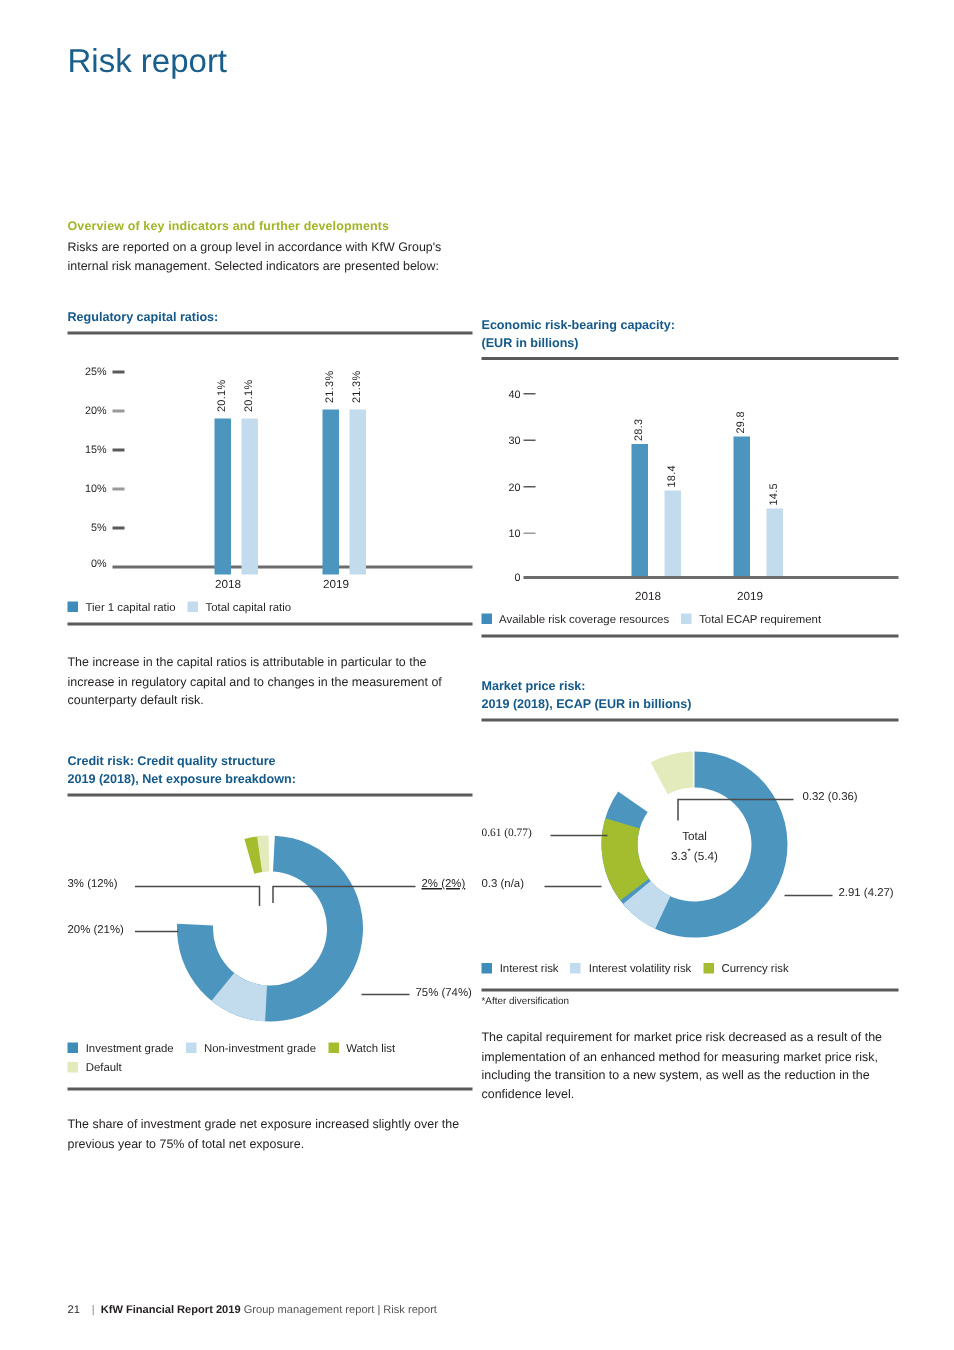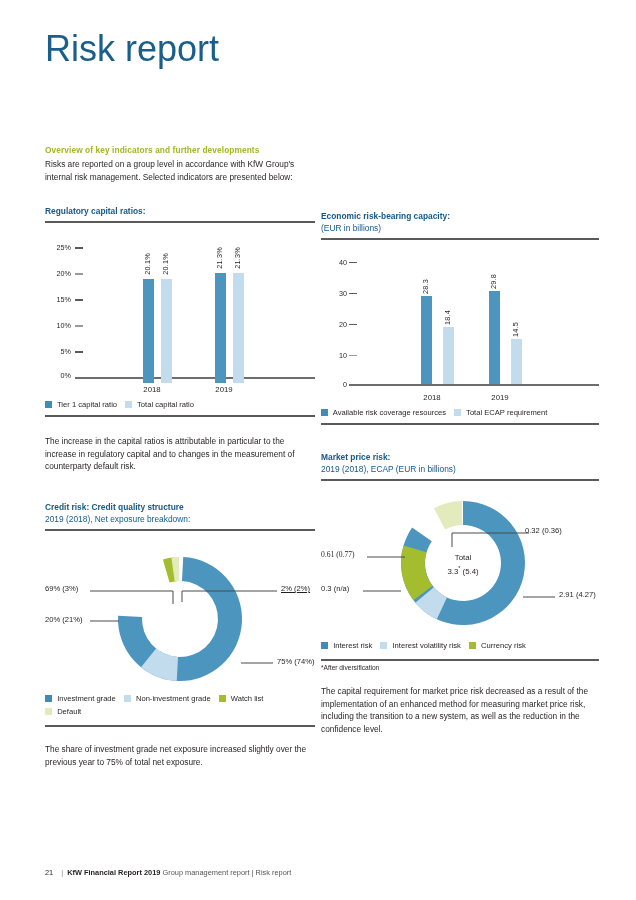--- a/index.html
+++ b/index.html
@@ -8,21 +8,21 @@
     background: #ffffff;
     font-family: "Liberation Sans", sans-serif;
     color: #231f20;
     overflow: hidden;
   }
   .page { position: relative; width: 636px; height: 900px; }
 
   
   .page-title {
     position: absolute; left: 45px; top: 28px;
-    font-size: 36px; font-weight: 400; color: #1a5e8c;
+    font-size: 22px; font-weight: 400; color: #1a5e8c;
     letter-spacing: 0px;
   }
 
   
   .col-left  { position: absolute; left: 45px;  top: 145px; width: 270px; }
   .col-right { position: absolute; left: 321px; top: 210px; width: 278px; }
 
   .kicker {
     font-size: 8.3px; font-weight: bold; color: #a3b526;
     margin-bottom: 3px; letter-spacing: .1px;
@@ -30,21 +30,21 @@
   p.body {
     font-size: 8.3px; line-height: 12.6px; color: #231f20;
   }
 
   
   .chart-block { position: relative; }
   .chart-title {
     font-size: 8.4px; font-weight: bold; color: #14598a; line-height: 12px;
   }
   .chart-sub {
-    font-size: 8.4px; font-weight: 400; color: #14598a; line-height: 12px;
+    font-size: 8.4px; font-weight: 700; color: #14598a; line-height: 12px;
   }
   .rule-top {
     height: 2px; background: #5a5a5a; margin-top: 4px;
   }
   .rule-bottom {
     height: 2px; background: #5a5a5a; margin-top: 5px;
   }
 
   
   .barchart { position: relative; height: 150px; margin-top: 12px; }
@@ -186,21 +186,21 @@
 
             <path d="M 0 -62 A 62 62 0 0 1 7.7 -61.5 L 4.7 -37.7 A 38 38 0 0 0 0 -38 Z" transform="rotate(-8)" fill="#e3ebbc"></path>
           </g>
 
           <polyline points="128,63 128,50 45,50" fill="none" stroke="#4a4a4a" stroke-width="1"></polyline>
           <polyline points="137,61 137,50 232,50" fill="none" stroke="#4a4a4a" stroke-width="1"></polyline>
           <line x1="74" y1="80" x2="45" y2="80" stroke="#4a4a4a" stroke-width="1"></line>
           <line x1="196" y1="122" x2="228" y2="122" stroke="#4a4a4a" stroke-width="1"></line>
         </svg>
 
-        <div class="callout" style="left:0;   top:43px;">69% (3%)</div>
+        <div class="callout" style="left:0;   top:43px;">3% (12%)</div>
         <div class="callout" style="left:236px; top:43px;text-decoration:underline;">2% (2%)</div>
         <div class="callout" style="left:0;   top:74px;">20% (21%)</div>
         <div class="callout" style="left:232px; top:116px;">75% (74%)</div>
       </div>
 
       <div class="legend" style="margin-top:4px; width:272px;">
         <span class="legend-item">
           <span class="swatch sw-dark"></span>
           <span>Investment grade</span>
         </span>
@@ -286,21 +286,21 @@
             <path d="M 0 -62 A 62 62 0 0 1 26.4 -56.1 L 16.2 -34.4 A 38 38 0 0 0 0 -38 Z" transform="rotate(205)" fill="#c2dcee"></path>
 
             <path d="M 0 -62 A 62 62 0 0 1 28.0 -55.3 L 17.2 -33.9 A 38 38 0 0 0 0 -38 Z" transform="rotate(-28)" fill="#e3ebbc"></path>
           </g>
           <polyline points="131,56 131,42 208,42" fill="none" stroke="#4a4a4a" stroke-width="1"></polyline>
           <line x1="84" y1="66" x2="46" y2="66" stroke="#4a4a4a" stroke-width="1"></line>
           <line x1="80" y1="100" x2="42" y2="100" stroke="#4a4a4a" stroke-width="1"></line>
           <line x1="202" y1="106" x2="234" y2="106" stroke="#4a4a4a" stroke-width="1"></line>
         </svg>
 
-        <div class="callout" style="left:204px; top:35px;">0.32 (0.36)</div>
+        <div class="callout" style="left:214px; top:35px;">0.32 (0.36)</div>
         <div class="callout" style="left:0;     top:59px;font-family:Liberation Serif, serif;">0.61 (0.77)</div>
         <div class="callout" style="left:0;     top:93px;">0.3 (n/a)</div>
         <div class="callout" style="left:238px; top:99px;">2.91 (4.27)</div>
 
         <div class="donut-center" style="left:110px; top:62px; width:64px;">
           <div>Total</div>
           <div><span>3.3</span><span style="font-size:5.5px;vertical-align:4px;">*</span><span> (5.4)</span></div>
         </div>
       </div>
 

